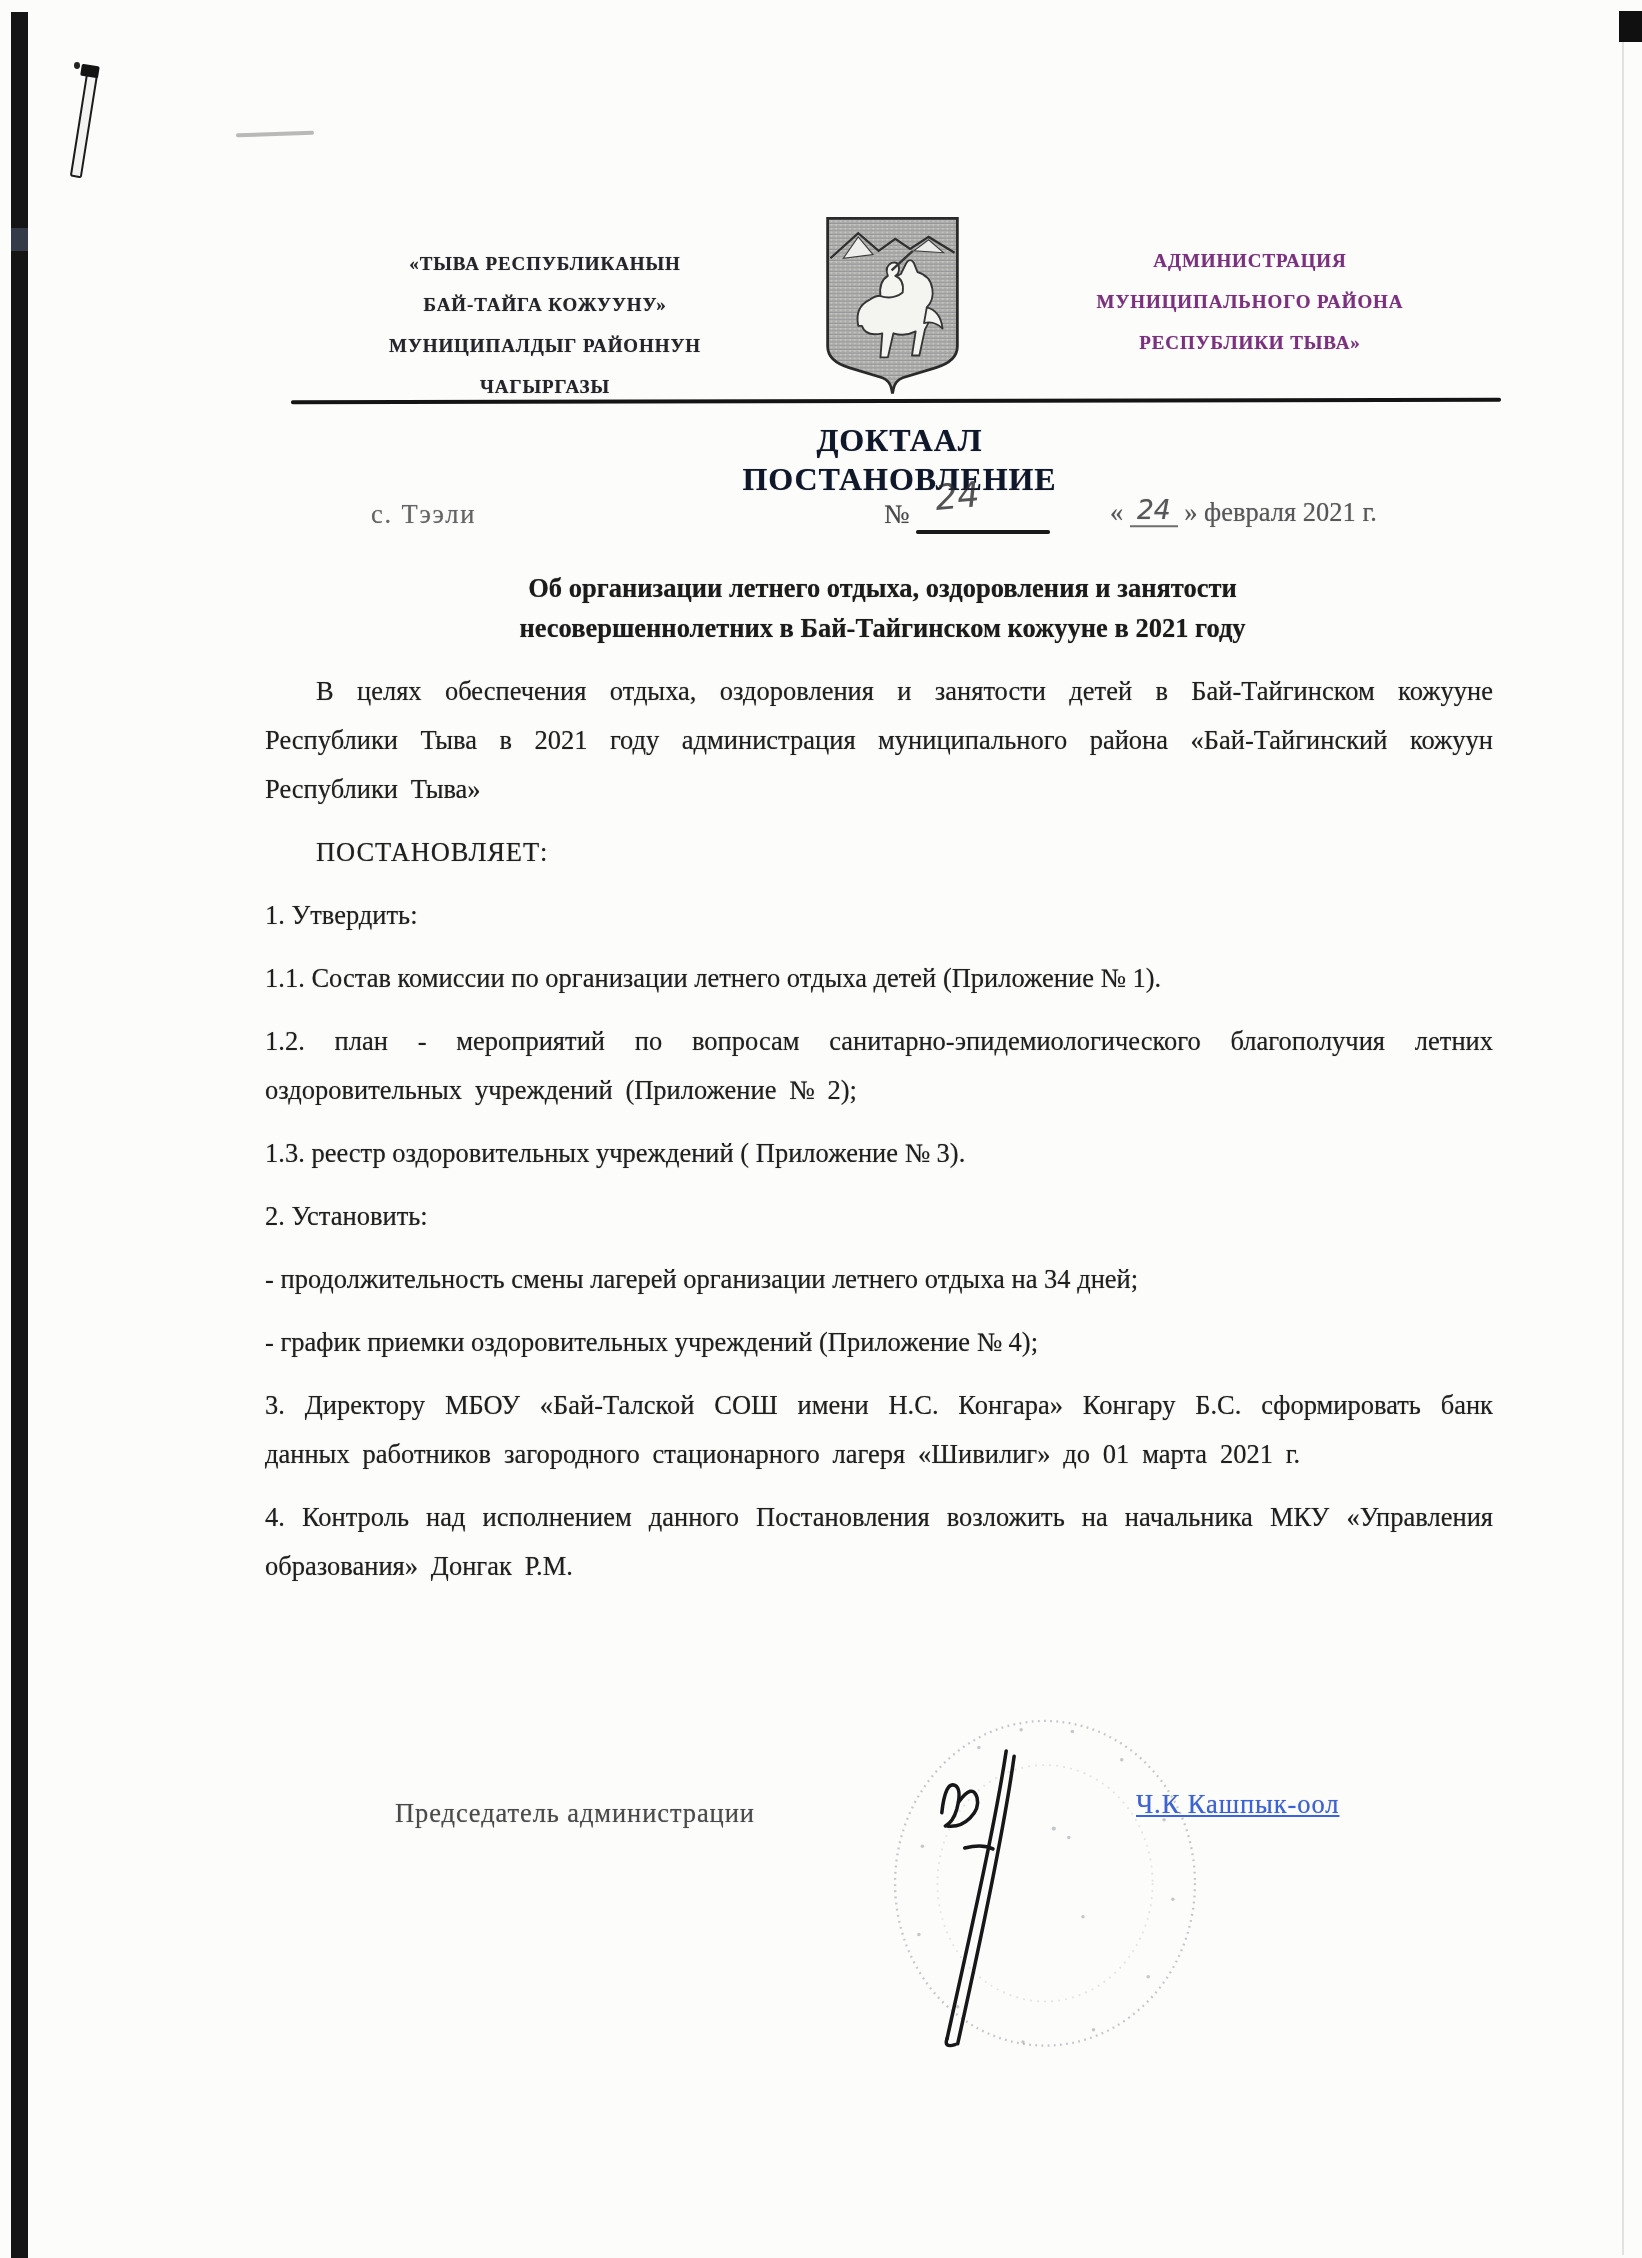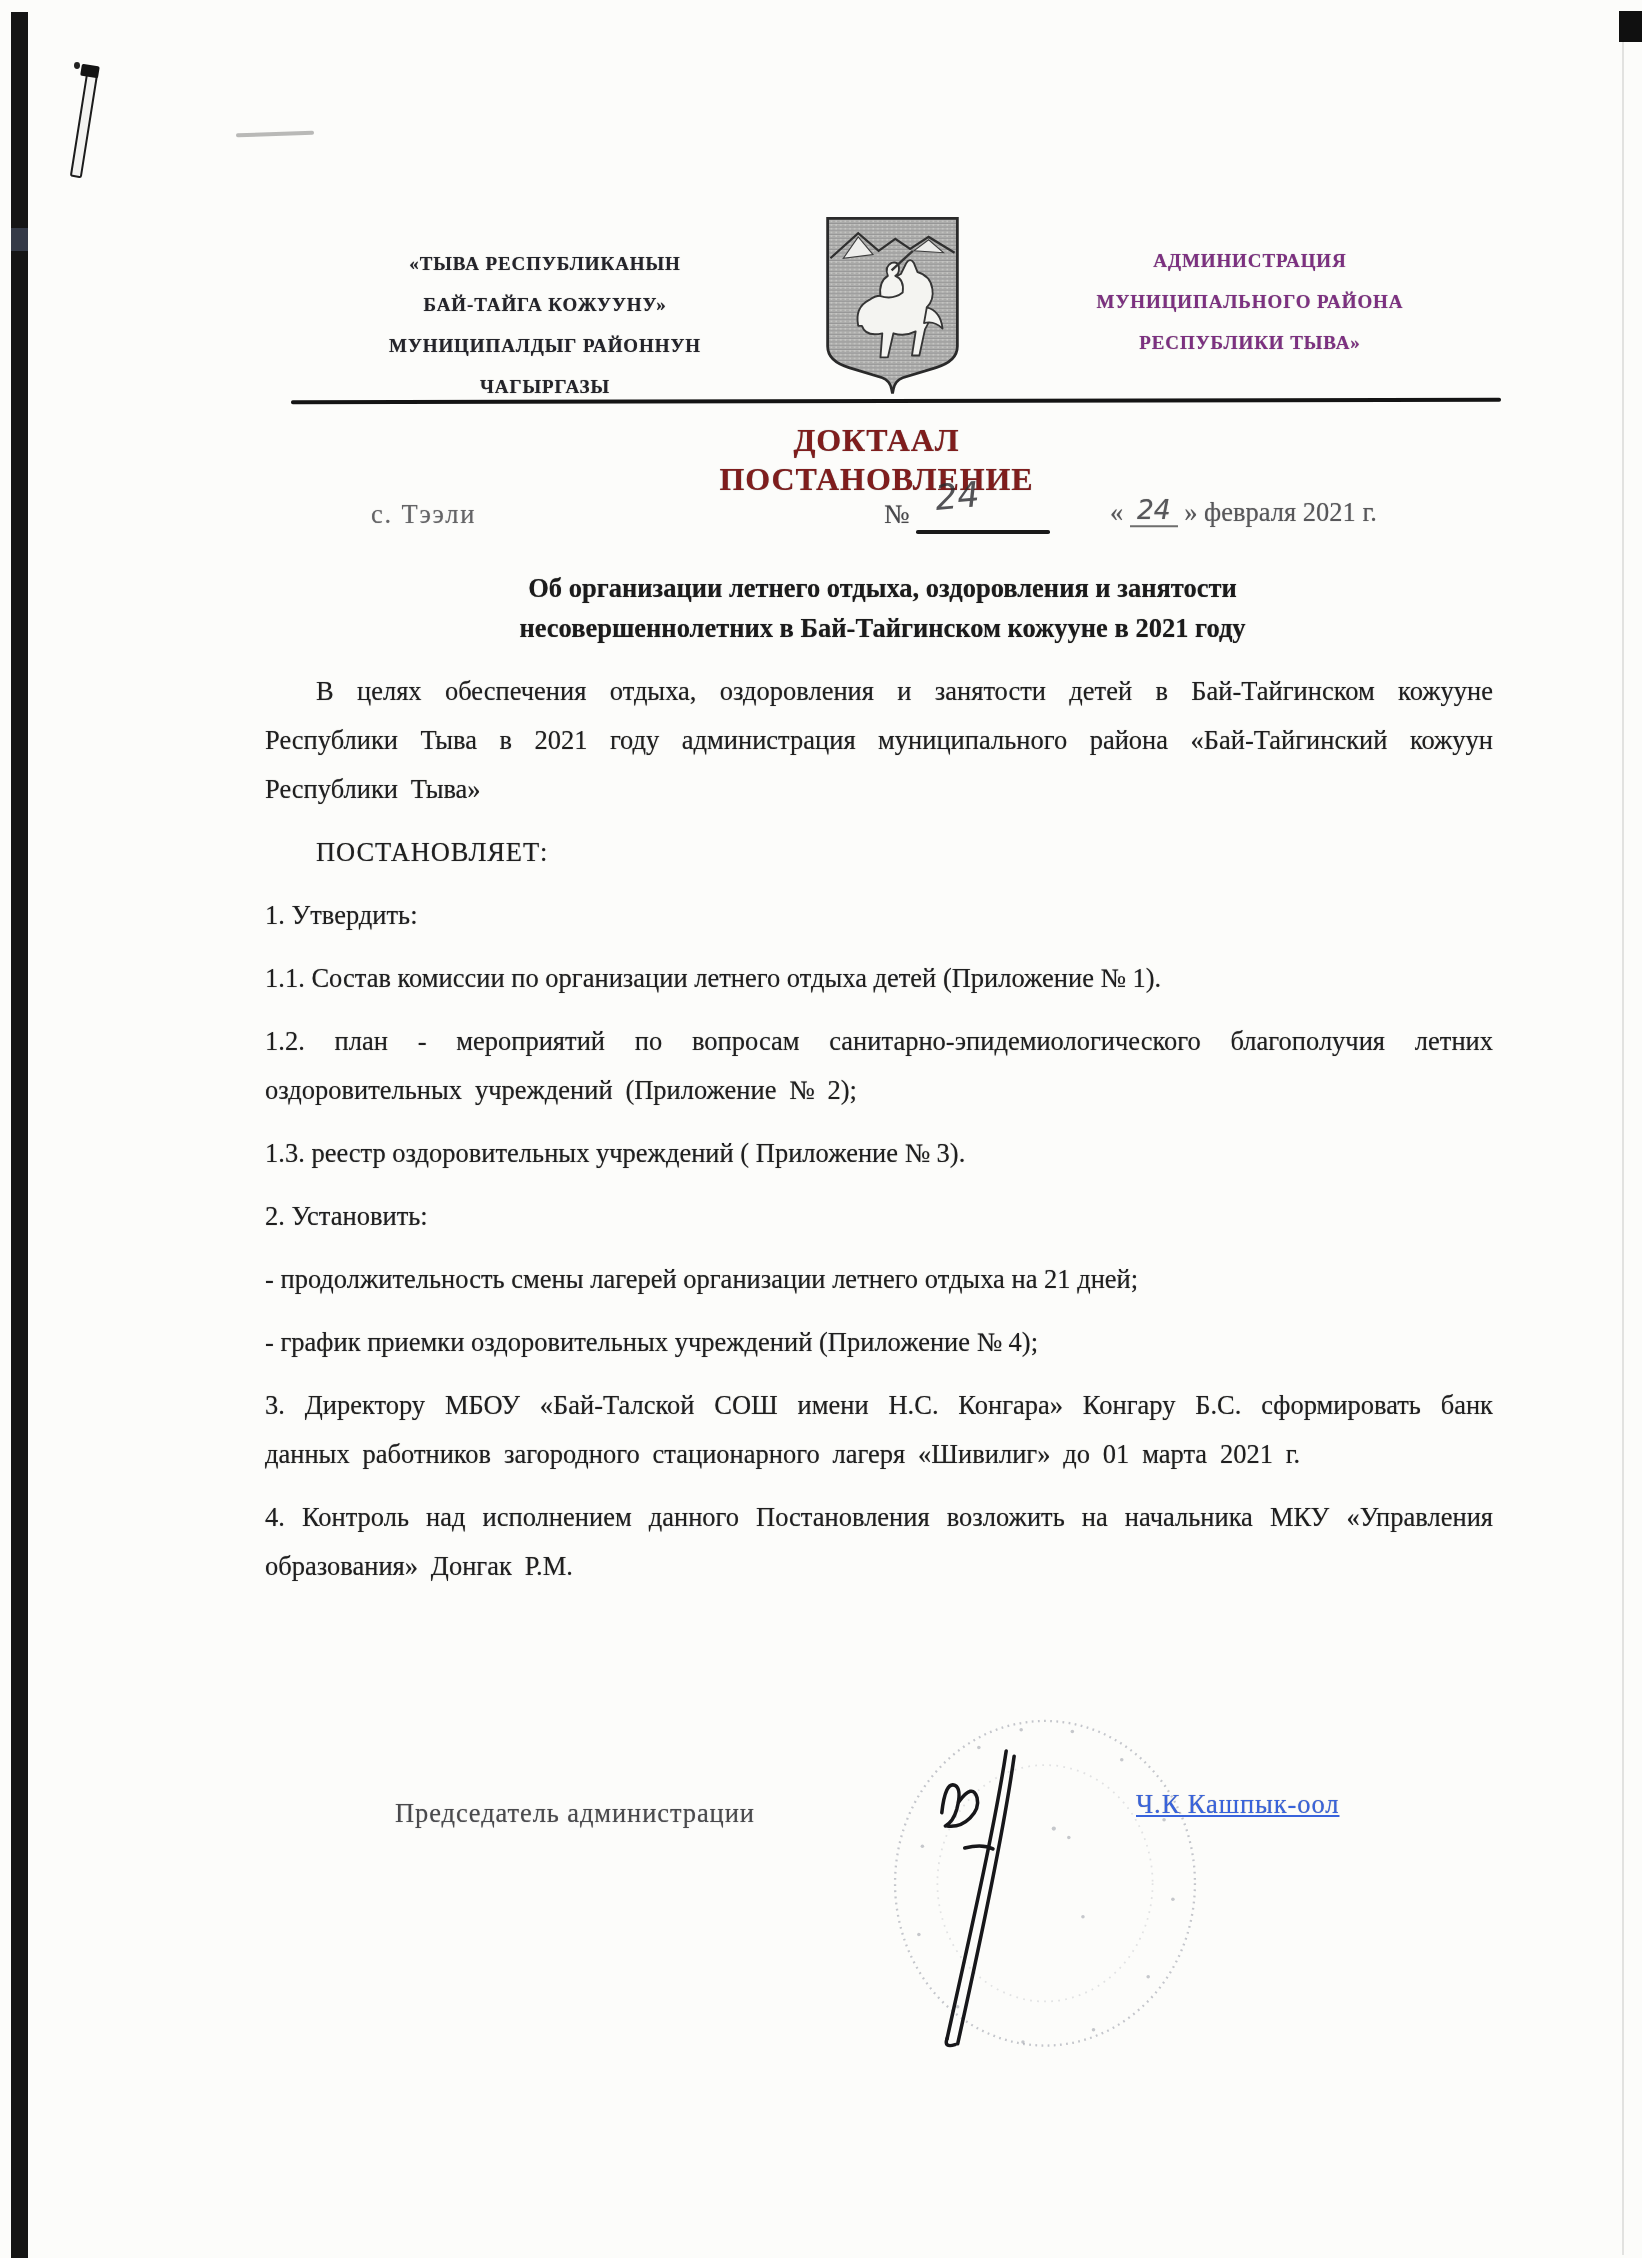--- a/index.html
+++ b/index.html
@@ -27,22 +27,22 @@
   
   .org{position:absolute;width:516px;text-align:center;font-weight:bold;
        font-size:19px;line-height:41px;letter-spacing:0.9px;}
   .org-left{left:287px;top:243px;color:#24242a;}
   .org-right{left:992px;top:240px;color:#701a75;opacity:.9;}
   .emblem{position:absolute;left:823px;top:214px;width:139px;height:183px;}
   .header-rule{position:absolute;left:291px;top:399px;width:1210px;height:3.5px;
        background:#141414;border-radius:1.8px;transform:rotate(-.12deg);}
 
   
-  .doc-type{position:absolute;left:259px;width:1235px;text-align:center;
-       font-weight:bold;letter-spacing:0.9px;font-size:32px;color:#7f1d1d;}
+  .doc-type{position:absolute;left:282px;width:1235px;text-align:center;
+       font-weight:bold;letter-spacing:0.9px;font-size:32px;color:#0f172a;}
   .doc-type1{top:422px;}
   .doc-type2{top:461px;}
   .meta{position:absolute;font-size:26.5px;color:#2a2a2e;}
   .meta-place{left:371px;top:499px;opacity:.72;letter-spacing:1.8px;}
   .meta-no{left:884px;top:499px;opacity:.85;}
   .meta-number{left:935px;top:476px;font-size:35px;font-style:italic;
        font-family:"DejaVu Sans",sans-serif;transform:rotate(-5deg);opacity:.8;}
   .meta-number-line{position:absolute;left:916px;top:530px;width:134px;height:3.5px;background:#1a1a1a;border-radius:1.8px;}
   .meta-date{left:1110px;top:496px;opacity:.78;}
   .meta-day{display:inline-block;font-style:italic;font-family:"DejaVu Sans",sans-serif;
@@ -135,21 +135,21 @@
   </div>
 
   <div class="body txt">
     <p class="indent wide">В целях обеспечения отдыха, оздоровления и занятости детей в Бай-Тайгинском кожууне Республики Тыва в 2021 году администрация муниципального района «Бай-Тайгинский кожуун Республики Тыва»</p>
     <p class="indent resolves">ПОСТАНОВЛЯЕТ:</p>
     <p>1. Утвердить:</p>
     <p>1.1. Состав комиссии по организации летнего отдыха детей (Приложение № 1).</p>
     <p class="wide">1.2. план - мероприятий по вопросам санитарно-эпидемиологического благополучия  летних оздоровительных учреждений (Приложение № 2);</p>
     <p>1.3. реестр оздоровительных учреждений ( Приложение №  3).</p>
     <p>2. Установить:</p>
-    <p>- продолжительность смены лагерей организации летнего отдыха на 21 дней;</p>
+    <p>- продолжительность смены лагерей организации летнего отдыха на 34 дней;</p>
     <p>- график приемки оздоровительных учреждений (Приложение № 4);</p>
     <p class="wide">3. Директору   МБОУ «Бай-Талской СОШ имени Н.С. Конгара» Конгару Б.С. сформировать банк данных работников загородного стационарного лагеря «Шивилиг» до 01 марта 2021 г.</p>
     <p class="wide">4. Контроль над исполнением данного Постановления возложить на начальника МКУ «Управления образования» Донгак Р.М.</p>
   </div>
 
   <div class="sig-title txt">Председатель администрации</div>
   <div class="sig-name txt">Ч.К Кашпык-оол</div>
 
   <div class="stamp-wrap">
     <svg viewBox="0 0 390 420" width="344" height="371" xmlns="http://www.w3.org/2000/svg">

